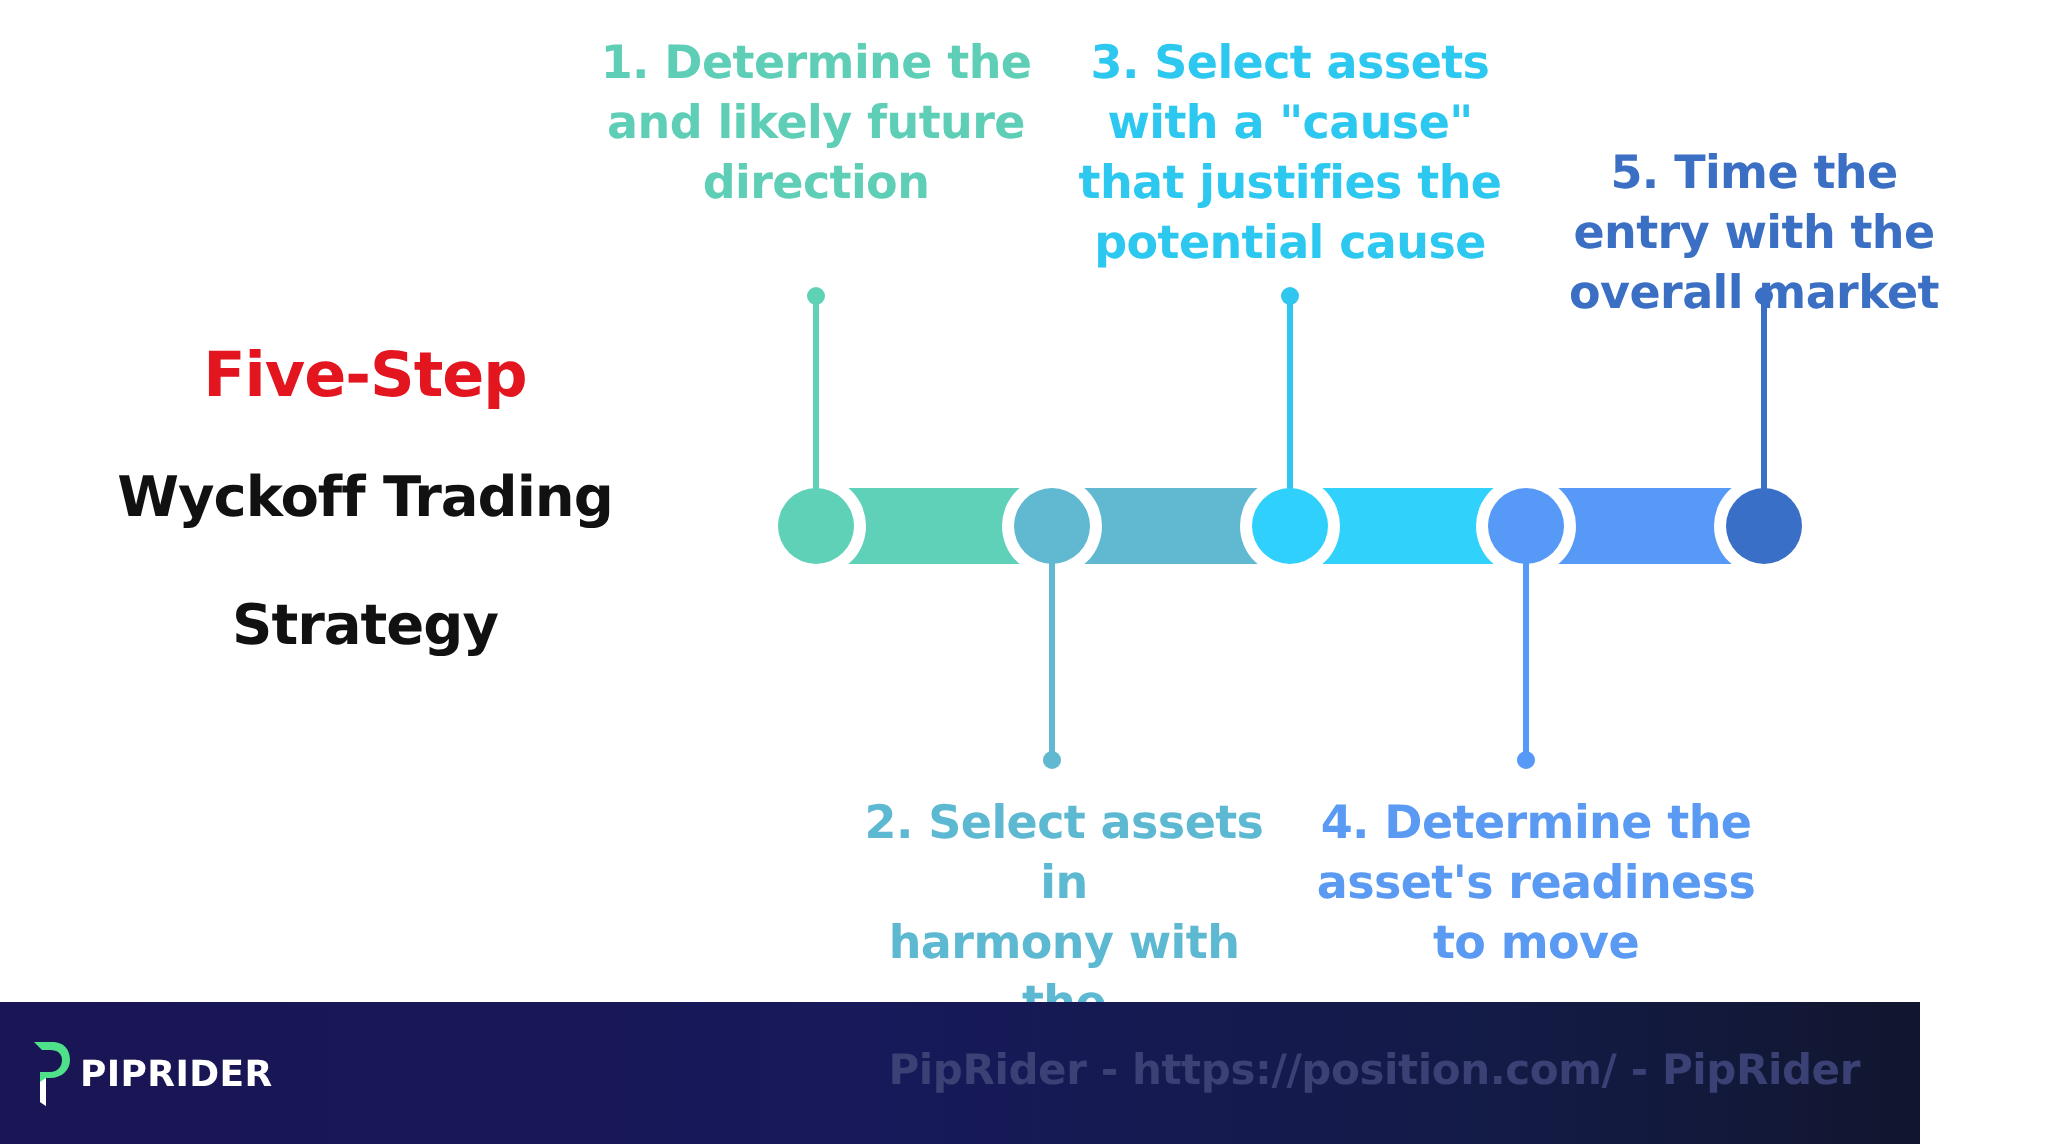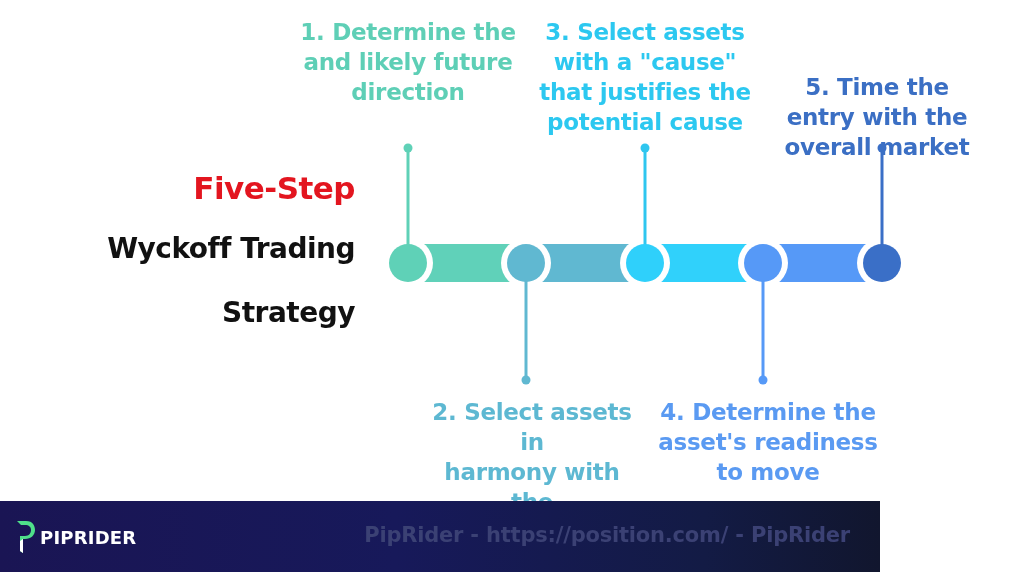--- a/index.html
+++ b/index.html
@@ -1,25 +1,25 @@
 <!DOCTYPE html>
 <html><head>
 <meta charset="utf-8">
 <style>
   html, body { margin:0; padding:0; }
   body { width:1024px; height:572px; background:#ffffff; position:relative; overflow:hidden;
          font-family: "DejaVu Sans", sans-serif; }
-  .title { position:absolute; left:10px; width:345px; text-align:right; font-weight:bold; }
+  .title { position:absolute; left:10px; width:345px; text-align:center; font-weight:bold; }
   .t1 { top:170px; font-size:31px; color:#e3151f; letter-spacing:-0.5px; }
   .t2 { top:232px; font-size:28px; color:#111111; letter-spacing:-0.5px; }
   .t3 { top:296px; font-size:28px; color:#111111; letter-spacing:-0.5px; }
   .step { position:absolute; text-align:center; font-weight:bold; font-size:23px; line-height:30px;
           letter-spacing:-0.3px; }
   svg.timeline { position:absolute; left:0; top:0; }
-  .footer { position:absolute; left:0; top:501px; width:880px; height:71px;
+  .footer { position:absolute; left:0; top:501px; width:960px; height:71px;
             background: linear-gradient(90deg, #1a1554 0%, #17195a 45%, #131b45 80%, #11162e 100%); }
   .logo { position:absolute; left:14px; top:18px; height:36px; display:flex; align-items:center; }
   .logo-text { color:#ffffff; font-weight:bold; font-size:18px; margin-left:4px; letter-spacing:0.2px; }
   .watermark { position:absolute; right:30px; top:22px; color:#3b4174; font-weight:bold; font-size:21px;
                letter-spacing:-0.2px; }
 </style>
 </head>
 <body>
 
 <div class="title t1">Five-Step</div>

